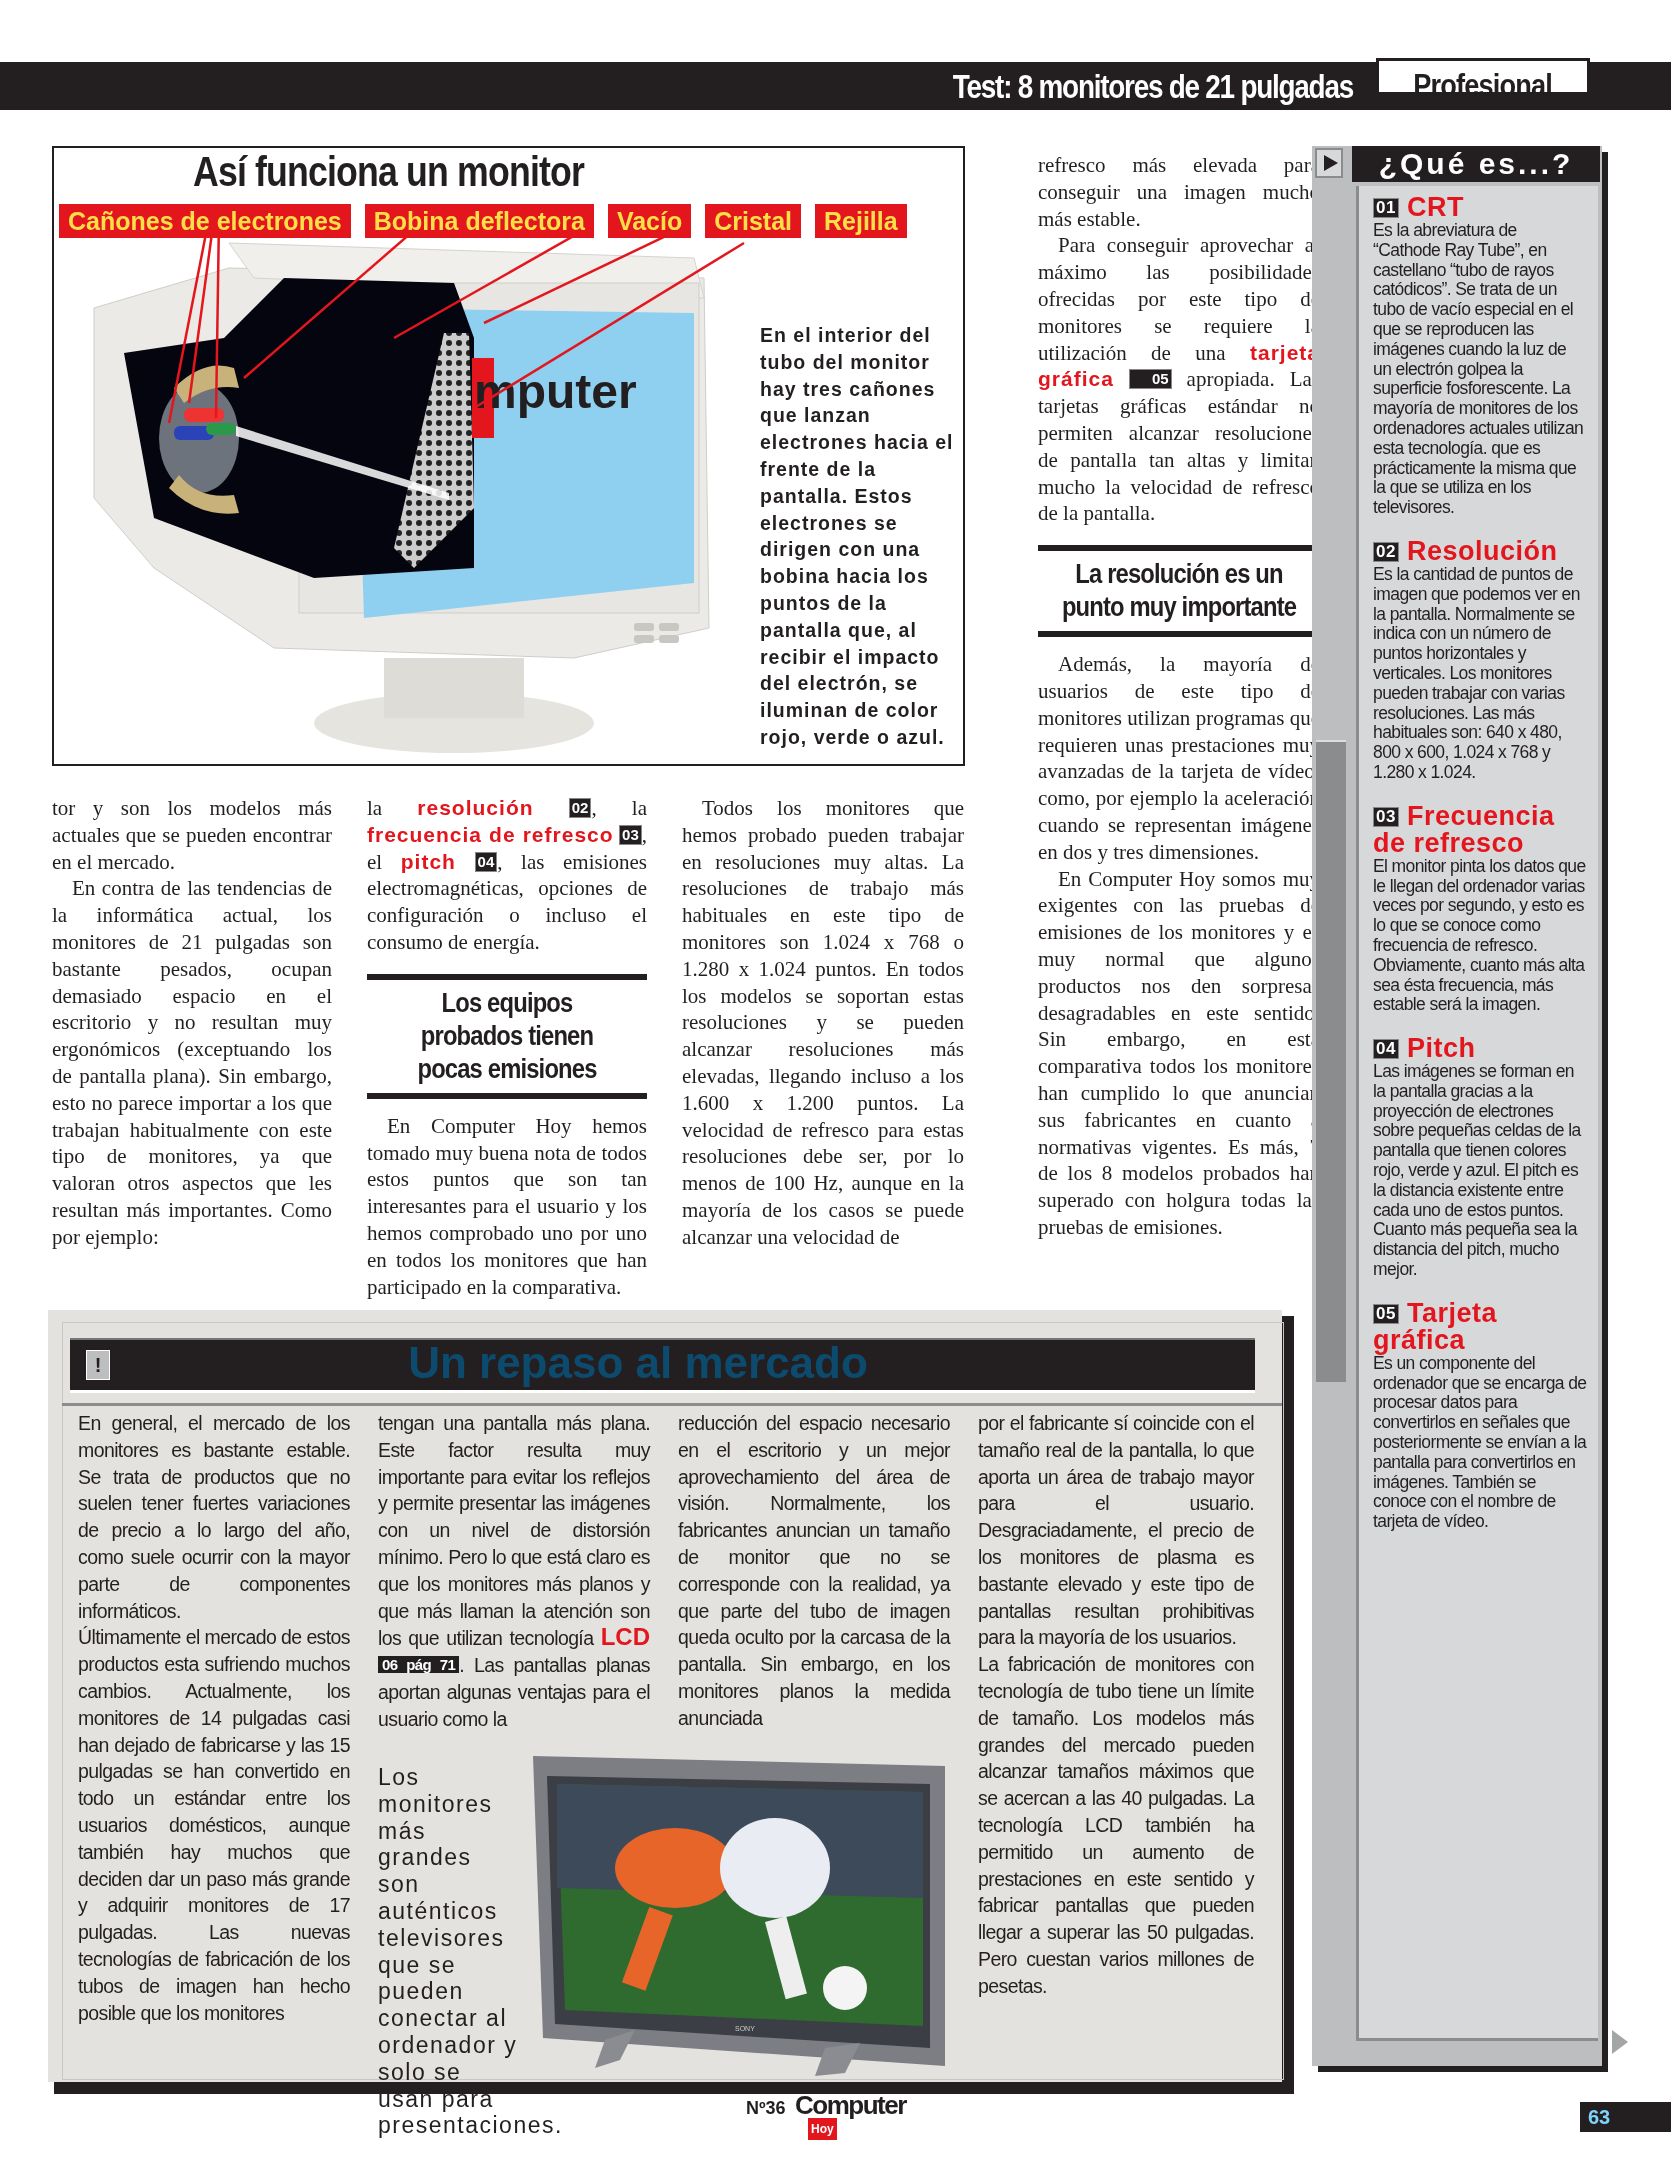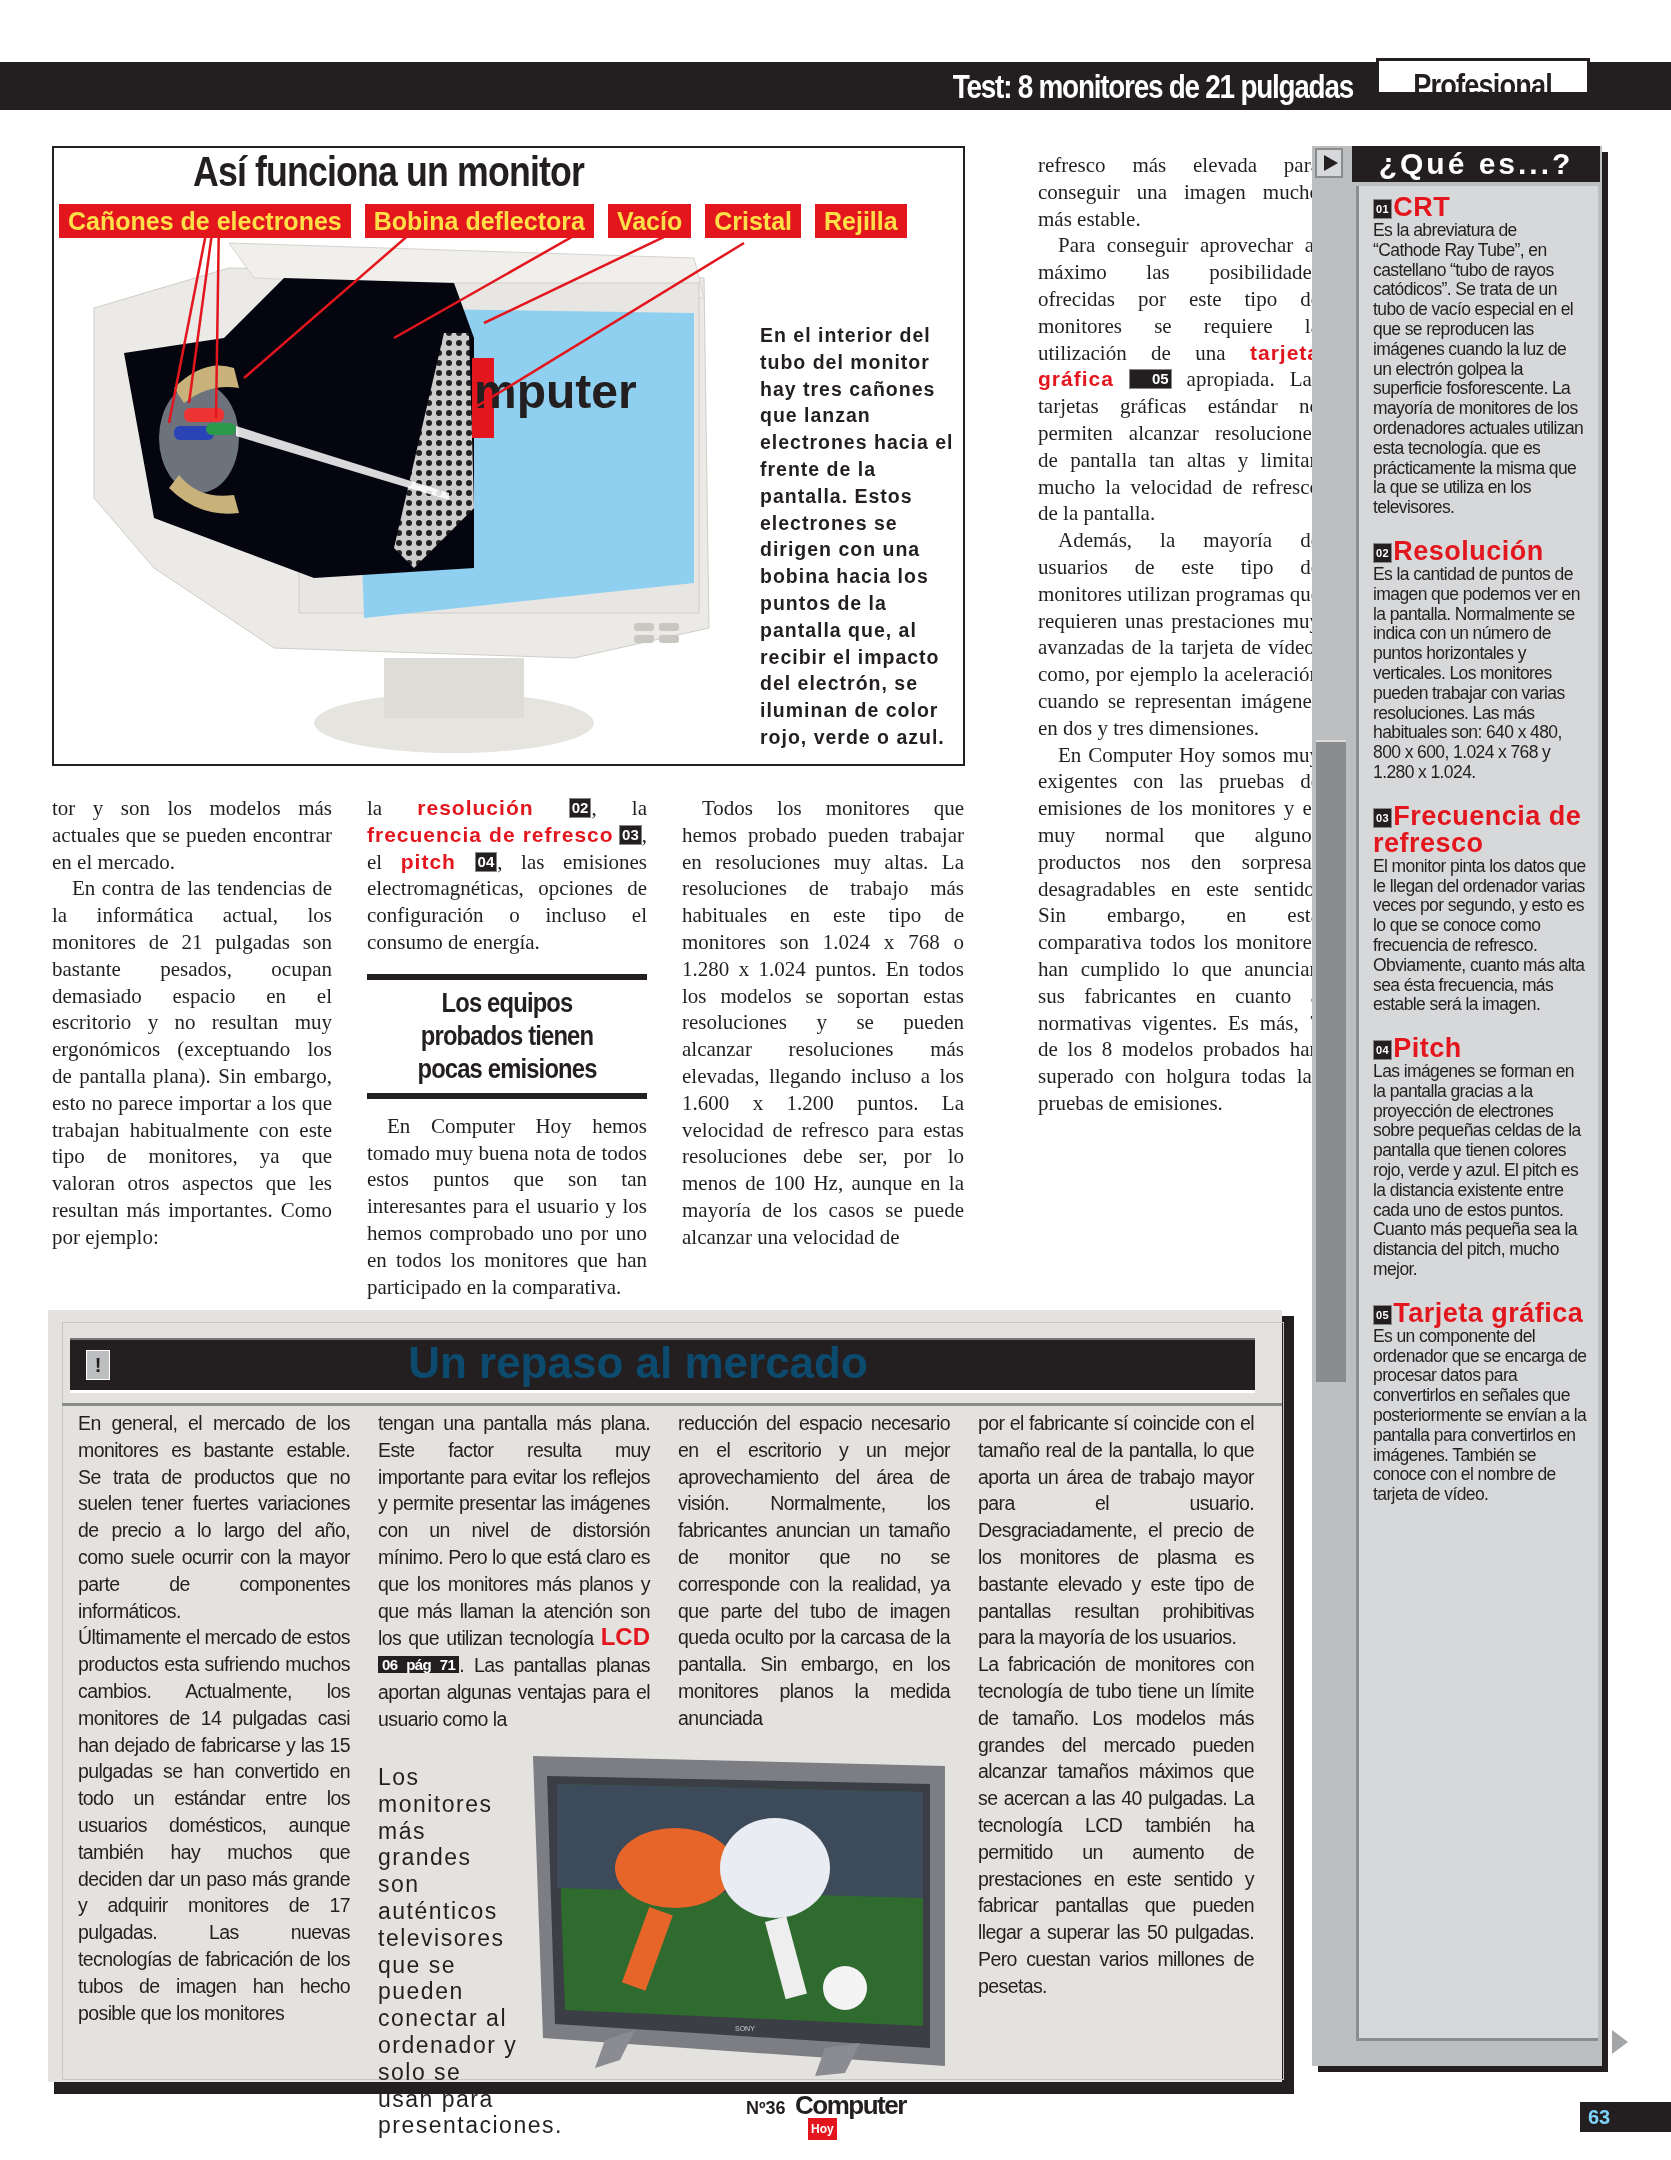--- a/index.html
+++ b/index.html
@@ -26,21 +26,21 @@
   .subhead span{display:inline-block;transform:scaleX(0.85);}
   
   .side-outer{left:1312px;top:146px;width:290px;height:1920px;background:#bdbec0;box-shadow:6px 6px 0 #231f20;}
   .side-arrow{left:1315px;top:148px;width:28px;height:30px;background:#d7d8da;border:2px solid #8b8c8e;box-sizing:border-box;}
   .side-arrow:after{content:"";position:absolute;left:7px;top:5px;border-left:14px solid #231f20;border-top:8px solid transparent;border-bottom:8px solid transparent;}
   .side-head{left:1352px;top:146px;width:248px;height:36px;background:#231f20;color:#fff;text-align:center;font-family:"Liberation Sans",sans-serif;font-weight:bold;font-size:30px;line-height:36px;letter-spacing:3px;}
   .side-scroll{left:1316px;top:740px;width:30px;height:640px;background:#8b8c8e;border-top:2px solid #ddd;}
   .side-panel{left:1356px;top:186px;width:242px;height:1855px;background:#d7d8da;border-left:3px solid #8b8c8e;border-bottom:3px solid #8b8c8e;box-sizing:border-box;padding:8px 10px 0 14px;}
   .term{margin-bottom:20px;}
   .term-head{font-family:"Liberation Sans",sans-serif;font-weight:bold;color:#e3161e;font-size:27px;line-height:27px;letter-spacing:0.5px;}
-  .term-head .num{font-size:11px;margin-right:1px;vertical-align:3px;}
+  .term-head .num{font-size:17px;margin-right:8px;vertical-align:3px;}
   .term-body{font-family:"Liberation Sans",sans-serif;font-size:17.5px;line-height:19.8px;letter-spacing:-0.6px;color:#231f20;}
   .side-next{left:1612px;top:2030px;border-left:16px solid #a4a5a7;border-top:12px solid transparent;border-bottom:12px solid transparent;width:0;height:0;}
   
   .market-outer{left:48px;top:1310px;width:1240px;height:778px;background:#231f20;}
   .market{left:48px;top:1310px;width:1234px;height:772px;background:#e4e2df;}
   .market-inner{left:62px;top:1322px;width:1220px;height:756px;border:1px solid #c9c7c4;}
   .market-head{left:70px;top:1338px;width:1185px;height:50px;background:#231f20;border-top:2px solid #777;border-bottom:3px solid #fff;}
   .market-bang{left:86px;top:1350px;width:22px;height:28px;background:#bdbec0;border:1px solid #fff;color:#231f20;text-align:center;font-family:"Liberation Sans",sans-serif;font-weight:bold;font-size:20px;line-height:28px;}
   .market-title{left:70px;top:1338px;width:1136px;height:50px;text-align:center;color:#0c4a6e;font-family:"Liberation Sans",sans-serif;font-weight:bold;font-size:44px;line-height:50px;}
   .market-rule{left:62px;top:1403px;width:1220px;height:3px;background:#8b8c8e;}
@@ -130,20 +130,21 @@
   <p class="indent">En Computer Hoy hemos tomado muy buena nota de todos estos puntos que son tan interesantes para el usuario y los hemos comprobado uno por uno en todos los monitores que han participado en la comparativa.</p>
 </div>
 
 <div class="abs col" style="left:682px;top:795px;width:282px;">
   <p class="indent">Todos los monitores que hemos probado pueden trabajar en resoluciones muy altas. La resoluciones de trabajo más habituales en este tipo de monitores son 1.024 x 768 o 1.280 x 1.024 puntos. En todos los modelos se soportan estas resoluciones y se pueden alcanzar resoluciones más elevadas, llegando incluso a los 1.600 x 1.200 puntos. La velocidad de refresco para estas resoluciones debe ser, por lo menos de 100 Hz, aunque en la mayoría de los casos se puede alcanzar una velocidad de</p>
 </div>
 
 <div class="abs col" style="left:998px;top:152px;width:282px;margin-left:40px;">
   <p>refresco más elevada para conseguir una imagen mucho más estable.</p>
   <p class="indent"><span>Para conseguir aprovechar al máximo las posibilidades ofrecidas por este tipo de monitores se requiere la utilización de una </span><span class="red">tarjeta gráfica</span> <span class="num">05</span><span> apropiada. Las tarjetas gráficas estándar no permiten alcanzar resoluciones de pantalla tan altas y limitan mucho la velocidad de refresco de la pantalla.</span></p>
+  <div class="subhead"><span>La resolución es un punto muy importante</span></div>
   <p class="indent">Además, la mayoría de usuarios de este tipo de monitores utilizan programas que requieren unas prestaciones muy avanzadas de la tarjeta de vídeo, como, por ejemplo la aceleración cuando se representan imágenes en dos y tres dimensiones.</p>
   <p class="indent">En Computer Hoy somos muy exigentes con las pruebas de emisiones de los monitores y es muy normal que algunos productos nos den sorpresas desagradables en este sentido. Sin embargo, en esta comparativa todos los monitores han cumplido lo que anuncian sus fabricantes en cuanto a normativas vigentes. Es más, 7 de los 8 modelos probados han superado con holgura todas las pruebas de emisiones.</p>
 </div>
 
 <div class="abs side-outer"></div>
 <div class="abs side-scroll"></div>
 <div class="abs side-arrow"></div>
 <div class="abs side-head">¿Qué es...?</div>
 <div class="abs side-panel">
   <div class="term">

